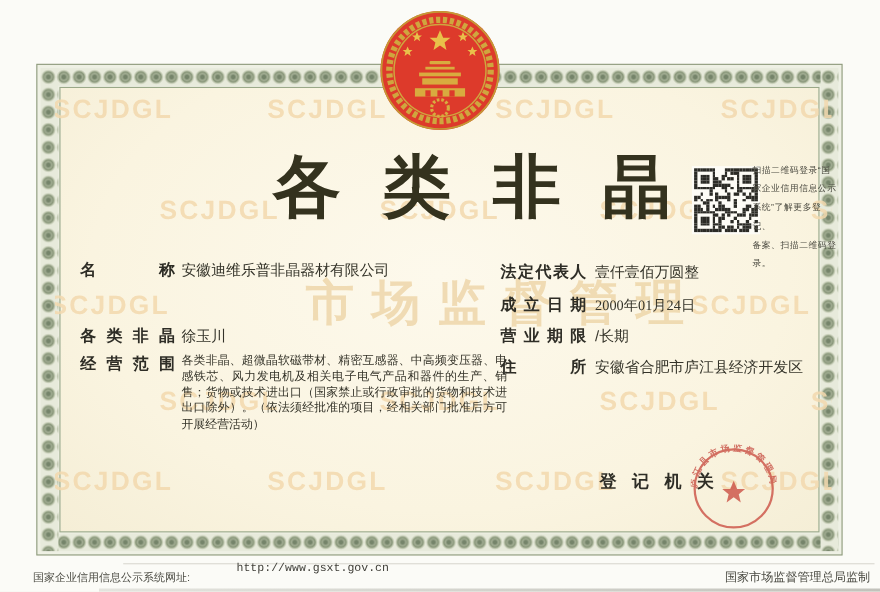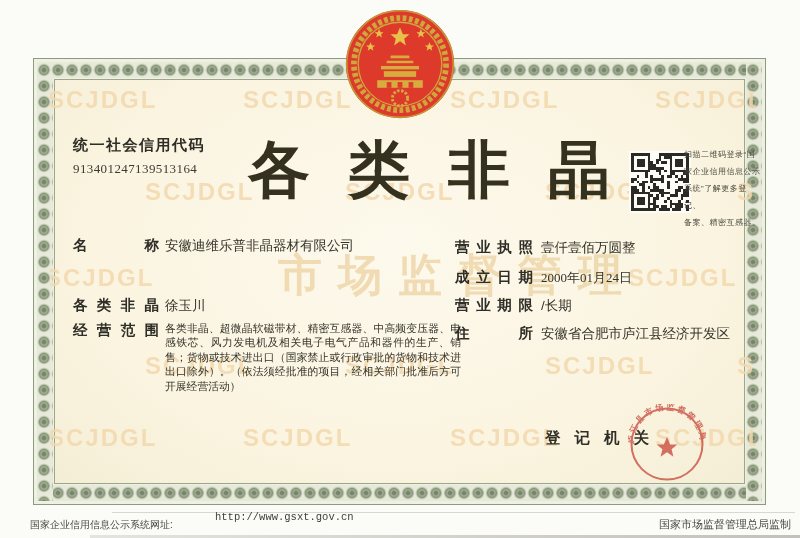--- a/index.html
+++ b/index.html
@@ -155,24 +155,20 @@
       <rect x="36" y="78" width="48" height="8"></rect>
     </g>
     <g fill="#dd3a2b">
       <rect x="46" y="80" width="5" height="6"></rect>
       <rect x="57.5" y="80" width="5" height="6"></rect>
       <rect x="69" y="80" width="5" height="6"></rect>
     </g>
     <circle cx="60" cy="97" r="8" fill="none" stroke="#d8ab3f" stroke-width="3" stroke-dasharray="2.5 1.8"></circle>
   </svg>
 
-  <div class="credit-block">
-    <div class="credit-label">统一社会信用代码</div>
-    <div class="credit-code">913401247139513164</div>
-  </div>
   <div class="title">各类非晶</div>
 
   <div class="qr" id="qr">
       <div style="grid-area: 1 / 1;"></div>
       <div style="grid-area: 1 / 2;"></div>
       <div style="grid-area: 1 / 3;"></div>
       <div style="grid-area: 1 / 4;"></div>
       <div style="grid-area: 1 / 5;"></div>
       <div style="grid-area: 1 / 6;"></div>
       <div style="grid-area: 1 / 7;"></div>
@@ -403,38 +399,38 @@
       <div style="grid-area: 21 / 14;"></div>
       <div style="grid-area: 21 / 16;"></div>
       <div style="grid-area: 21 / 17;"></div>
       <div style="grid-area: 21 / 18;"></div>
       <div style="grid-area: 21 / 21;"></div>
     </div>
   <div class="qr-note">
     <div>扫描二维码登录“国</div>
     <div>家企业信用信息公示</div>
     <div>系统”了解更多登记、</div>
-    <div>备案、精密互感器。</div>
+    <div>备案、扫描二维码登录。</div>
   </div>
 
   <div class="frow" style="left:73px;top:236px;">
     <span class="flabel w-left">名称</span>
     <span class="fvalue">安徽迪维乐普非晶器材有限公司</span>
   </div>
   <div class="frow" style="left:73px;top:296px;">
     <span class="flabel w-left">各类非晶</span>
     <span class="fvalue">徐玉川</span>
   </div>
   <div class="frow scope-row" style="left:73px;top:321px;">
     <span class="flabel w-left">经营范围</span>
     <span class="fvalue scope-text">各类非晶、超微晶软磁带材、精密互感器、中高频变压器、电感铁芯、风力发电机及相关电子电气产品和器件的生产、销售；货物或技术进出口（国家禁止或行政审批的货物和技术进出口除外）。（依法须经批准的项目，经相关部门批准后方可开展经营活动）</span>
   </div>
 
   <div class="frow" style="left:455px;top:238px;">
-    <span class="flabel w-right">营业执照</span>
+    <span class="flabel w-right">法定代表人</span>
     <span class="fvalue">壹仟壹佰万圆整</span>
   </div>
   <div class="frow" style="left:455px;top:268px;">
     <span class="flabel w-right">成立日期</span>
     <span class="fvalue serif">2000年01月24日</span>
   </div>
   <div class="frow" style="left:455px;top:296px;">
     <span class="flabel w-right">营业期限</span>
     <span class="fvalue">/长期</span>
   </div>

